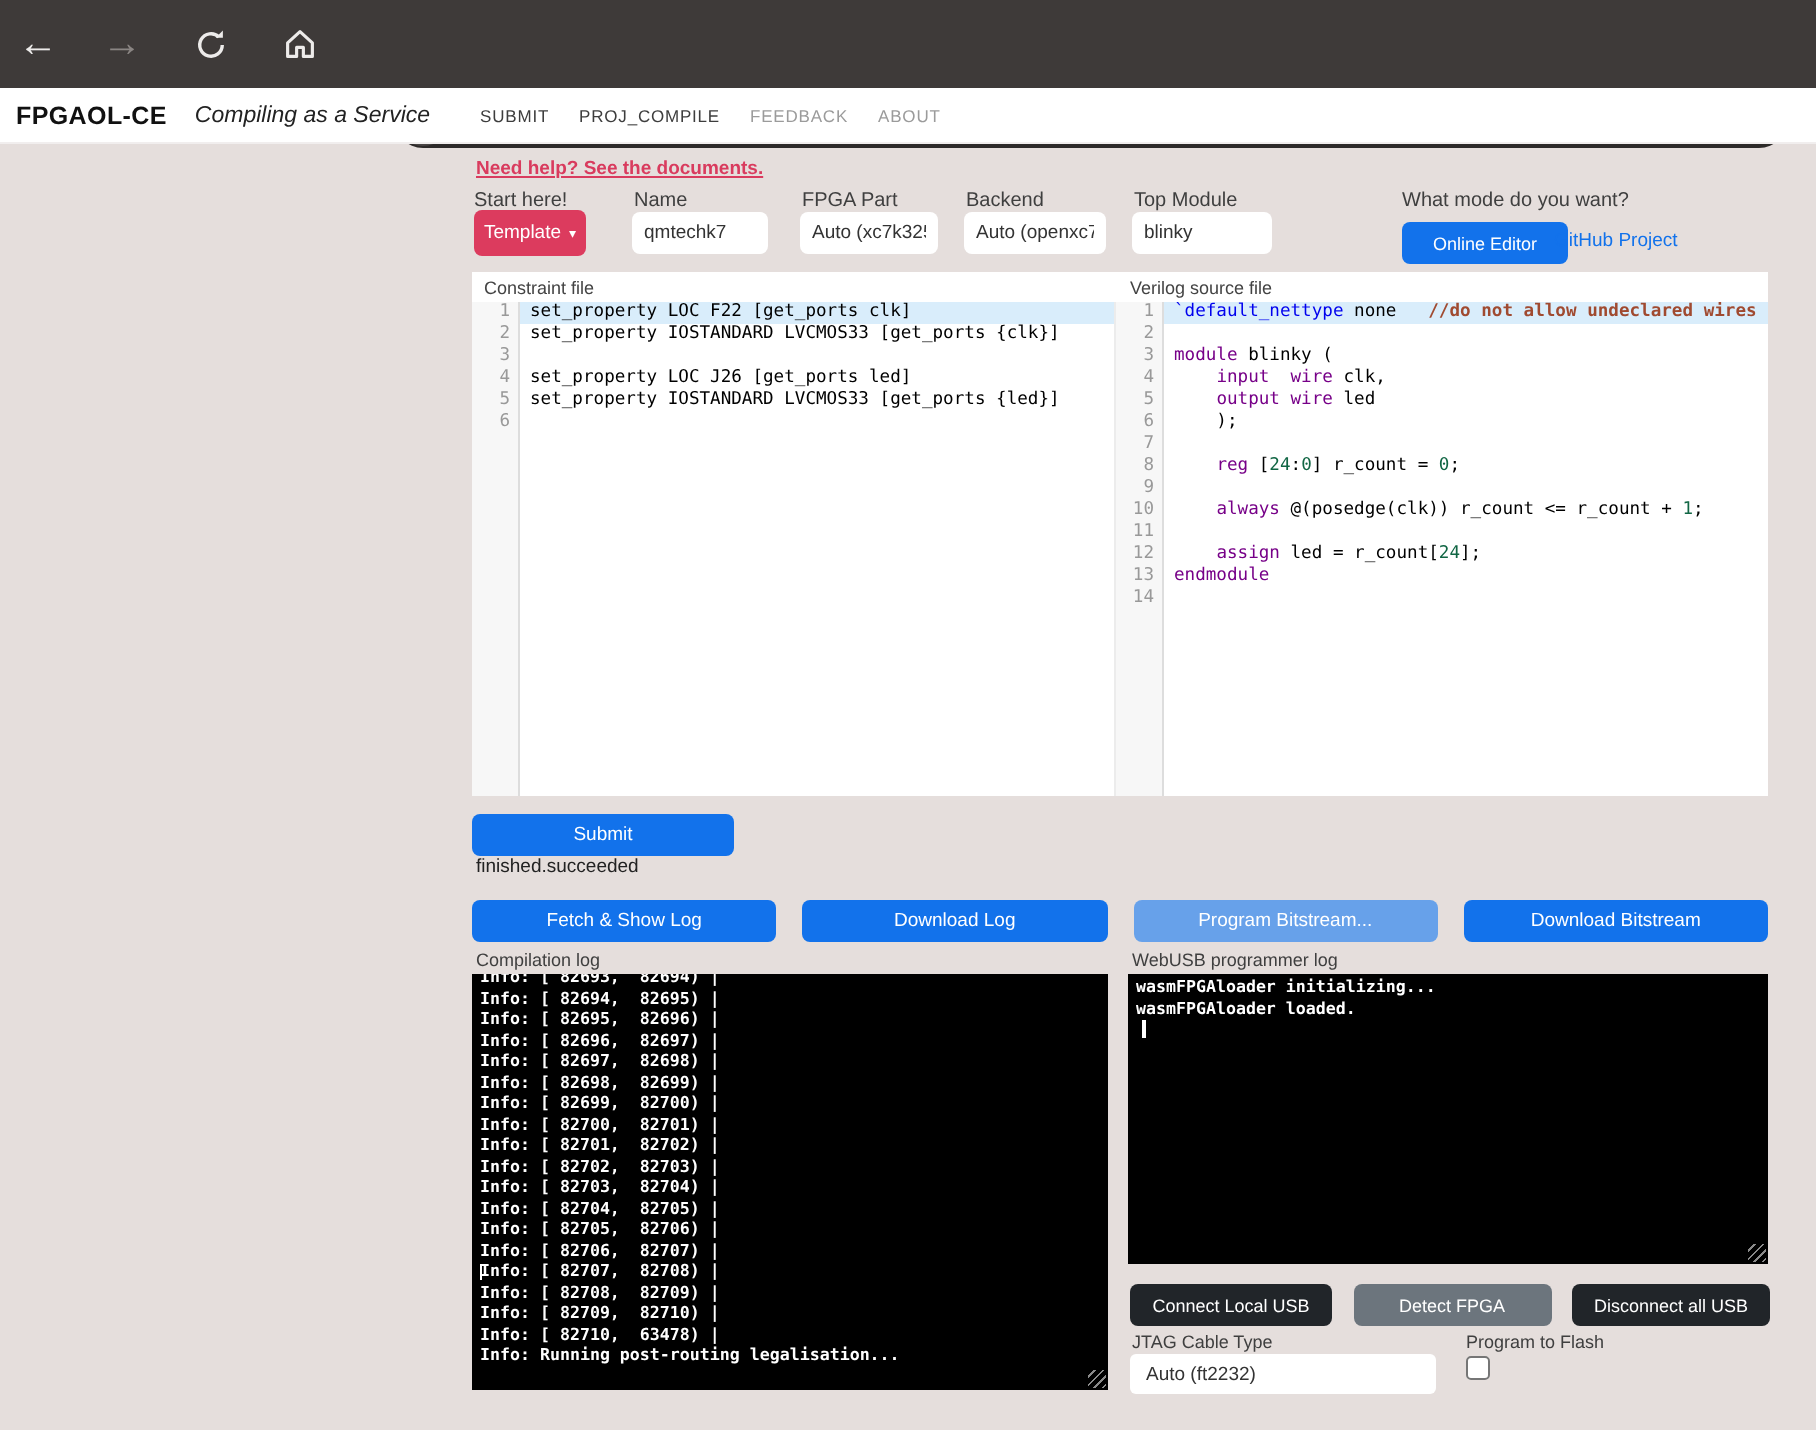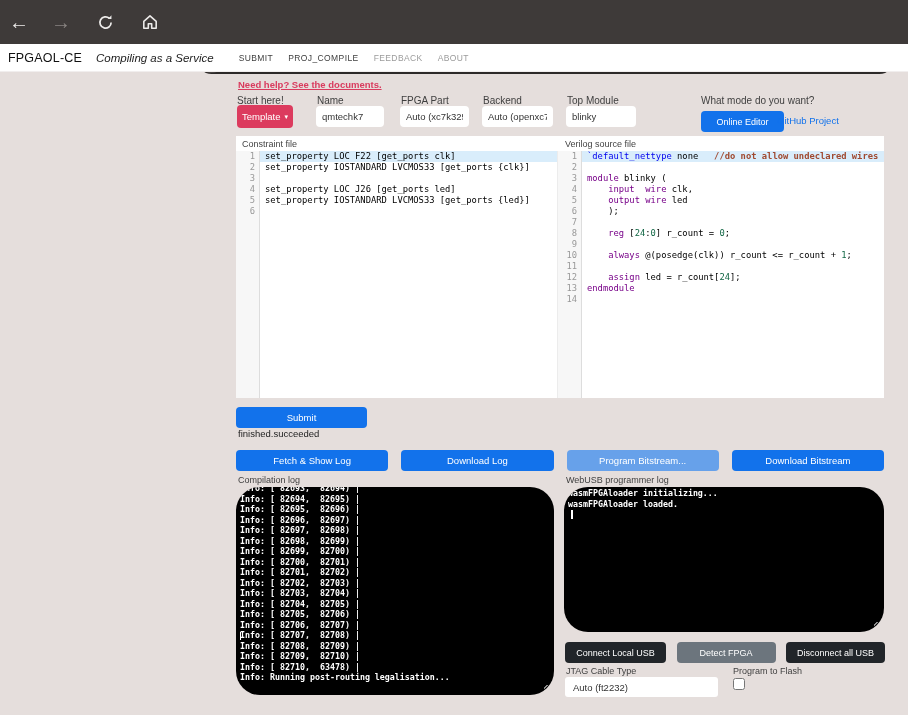--- a/index.html
+++ b/index.html
@@ -17,21 +17,21 @@
   .navbtn.b1{left:2px;} .navbtn.b2{left:44px; color:#8a8583;} .navbtn.b3{left:88px;} .navbtn.b4{left:133px;}
   .urlbar { position:absolute; left:197px; top:8px; width:697px; height:29px; background:#2d2a29; border-radius:15px;
             display:flex; align-items:center;margin-top:37px; }
   .siteinfo { width:27px; height:27px; border-radius:50%; background:#4a4645; margin-left:1px;
               display:flex; align-items:center; justify-content:center; }
   .url { color:#eceae9; font-size:14.5px; margin-left:11px; }
 
   
   .siteheader { position:absolute; top:44px; left:0; width:908px; height:28px; background:#ffffff;
                 display:flex; align-items:center; border-bottom:1px solid #f1eeee; }
-  .brand { font-weight:normal; font-size:12.5px; color:#111; margin-left:8px; letter-spacing:0.2px; }
+  .brand { font-weight:bold; font-size:12.5px; color:#111; margin-left:8px; letter-spacing:0.2px; }
   .tagline { font-style:italic; font-size:11.5px; color:#222; margin-left:14px; }
   .navlinks { margin-left:25px; display:flex; gap:15px; align-items:center; }
   .navlink { font-size:8.5px; color:#3d3d3d; letter-spacing:0.4px; cursor:pointer; }
   .navlink.muted { color:#9b9b9b; }
 
   
   .content { position:absolute; top:72px; left:0; width:908px; height:643px; }
   .help { position:absolute; left:238px; top:7px; color:#d93b5e; font-size:9.5px; font-weight:600;
           text-decoration:underline; cursor:pointer; }
   .flabel { position:absolute; top:23px; font-size:10px; color:#3f3f3f; white-space:nowrap; }
@@ -72,21 +72,21 @@
   .status { position:absolute; left:238px; top:356px; font-size:9.5px; color:#222; }
   .actions { position:absolute; left:236px; top:378px; width:648px; display:flex; gap:13px;align-items:flex-end; }
   .abtn { flex:1; height:21px; background:#1272eb; border:none; color:#fff; border-radius:4px; font-size:9.5px;
           display:flex; align-items:center; justify-content:center; cursor:pointer; font-family:inherit; }
   .abtn.disabled { background:#67a1ea; }
 
   
   .log-label { position:absolute; top:403px; font-size:9px; color:#3f3f3f; }
   .ll-comp{left:238px;} .ll-usb{left:566px;}
   .term { position:absolute; top:415px; background:#000; color:#fff; overflow:hidden;
-          font-family:"DejaVu Sans Mono", monospace; font-weight:700; font-size:8.3px; padding-left:4px;border-radius:24px; }
+          font-family:"DejaVu Sans Mono", monospace; font-weight:700; font-size:8.3px; padding-left:4px; }
   .complog { left:236px; width:318px; height:208px; line-height:10.5px; }
   .complog .tline:first-child { margin-top:-4px; }
   .webusblog { left:564px; width:320px; height:145px; line-height:11px; padding-top:1px; }
   .tline { white-space:pre; position:relative; }
   .caretbar { display:inline-block; width:1px; height:8px; background:#fff; margin-right:-1px; vertical-align:middle; }
   .cursorbar { display:inline-block; width:2px; height:9px; background:#fff; margin-left:3px; }
   .rhandle { position:absolute; right:1px; bottom:1px; width:9px; height:9px; cursor:nwse-resize;
              background:repeating-linear-gradient(135deg, transparent 0 2px, #8a8a8a 2px 3px); }
 
   

